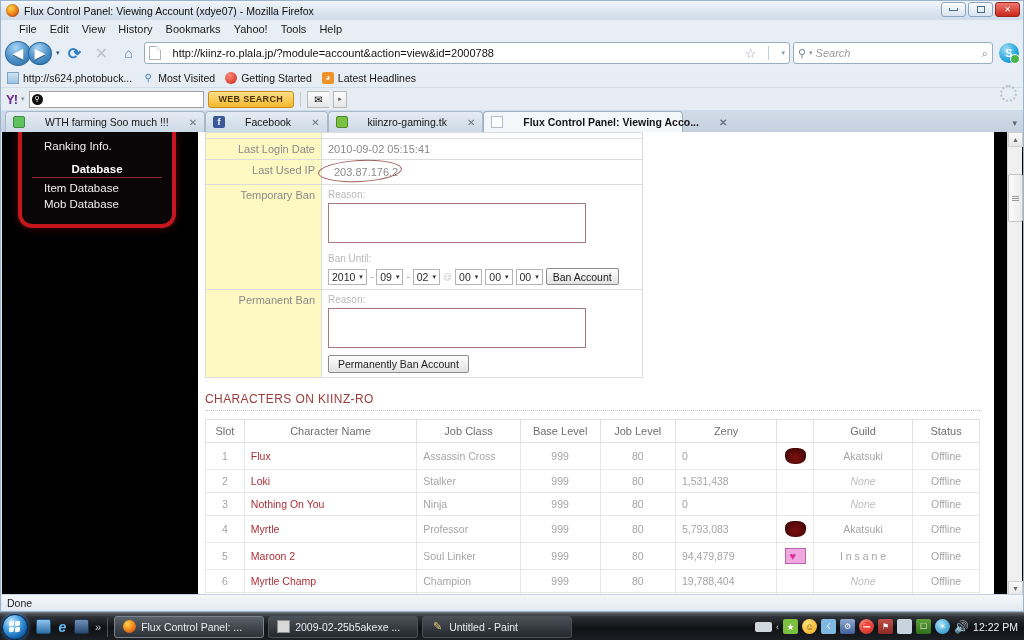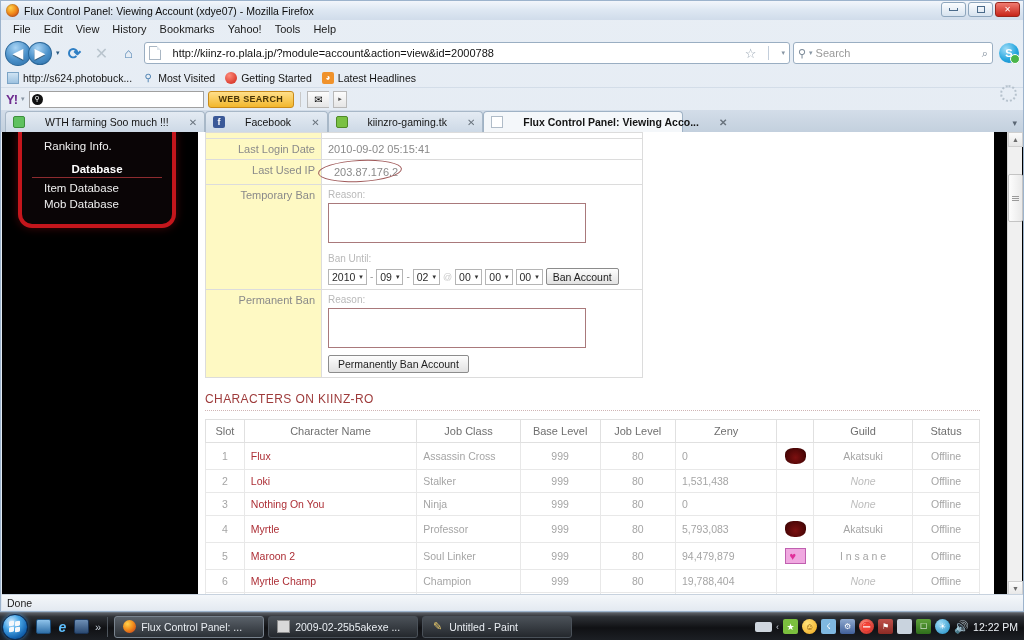--- a/index.html
+++ b/index.html
@@ -34,21 +34,21 @@
     width: 25px; height: 15px; border: 1px solid #8ea6bd; border-radius: 3px;
     background: linear-gradient(to bottom,#fbfdff,#d7e3ef);
     display: flex; align-items: center; justify-content: center;
     font-size: 8px; color: #24405e;
   }
   .win-btn.close { background: linear-gradient(to bottom,#f07b70,#c7251a); border-color:#99251c; color:#fff; }
   .win-btn .mini-bar { width: 9px; height: 3px; border:1px solid #4a6a8a; border-top:0;}
   .win-btn .mini-sq { width: 8px; height: 7px; border:1px solid #4a6a8a; }
 
   
-  .menubar { height: 18px; display: flex; align-items: center; padding-left: 6px; gap: 1px; }
+  .menubar { height: 18px; display: flex; align-items: center; padding-left: 12px; gap: 1px; }
   .menu-item { font-size: 11px; color: #1a1a1a; padding: 1px 6px; white-space: nowrap; }
 
   
   .navbar { height: 30px; display: flex; align-items: center; padding: 0 4px; gap: 3px; }
   .bk, .fw {
     width: 26px; height: 25px; border-radius: 50%;
     background: radial-gradient(circle at 40% 25%, #a8d4f5 0%, #4a90c9 55%, #2b6ca3 100%);
     border: 1px solid #2a6698; color: #fff; font-size: 14px; line-height: 1;
     display:flex; align-items:center; justify-content:center;
     text-shadow: 0 1px 1px rgba(0,0,0,.5);
@@ -68,21 +68,21 @@
   .page-icon { width: 12px; height: 14px; background:#fff; border:1px solid #a9b6c3; position:relative; flex:0 0 auto;}
   .page-icon:after{content:"";position:absolute;right:-1px;top:-1px;border-width:0 4px 4px 0;border-style:solid;border-color:#dfe6ed #fff;}
   .url-text { font-size: 11px; color: #111; white-space: nowrap; overflow: hidden; flex:1 1 auto;}
   .star { color:#9aa7b4; font-size: 13px; }
   .sep-v { width:1px; height:14px; background:#c3cedb; }
   .tinycaret{font-size:7px;color:#8795a3;}
   .searchbar {
     width: 200px; height: 22px; background:#fff; border:1px solid #9aaec2; border-radius:3px;
     display:flex; align-items:center; padding: 0 4px; gap:3px; flex:0 0 auto;
   }
-  .search-placeholder{font-size:11px;color:#9a9a9a;flex:1 1 auto;}
+  .search-placeholder{font-size:11px;color:#9a9a9a;font-style:italic;flex:1 1 auto;}
   .magnifier{font-size:11px;color:#7d8b99;}
   .skype-icon{
     width:20px;height:20px;border-radius:50%;
     background: radial-gradient(circle at 35% 30%, #9fdcf7 0%, #29a8e0 55%, #0a7bbd 100%);
     color:#fff;font-size:11px;font-weight:bold;display:flex;align-items:center;justify-content:center;
     position:relative; flex:0 0 auto; margin-left:3px;
   }
   .skype-icon:after{content:"";position:absolute;right:-1px;bottom:-1px;width:8px;height:8px;border-radius:50%;background:#4ab54a;border:1px solid #fff;}
 
   

